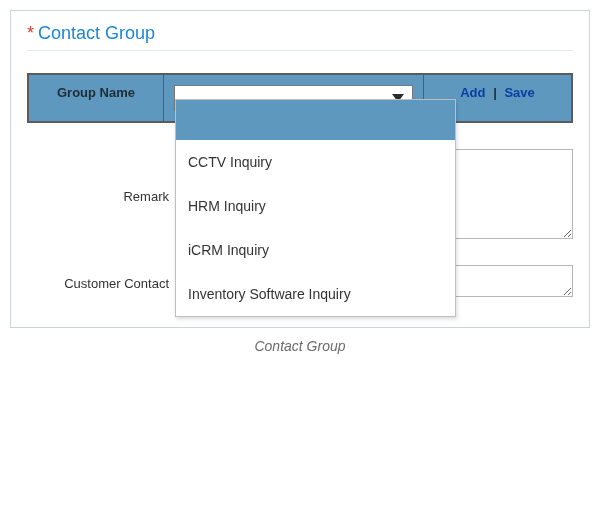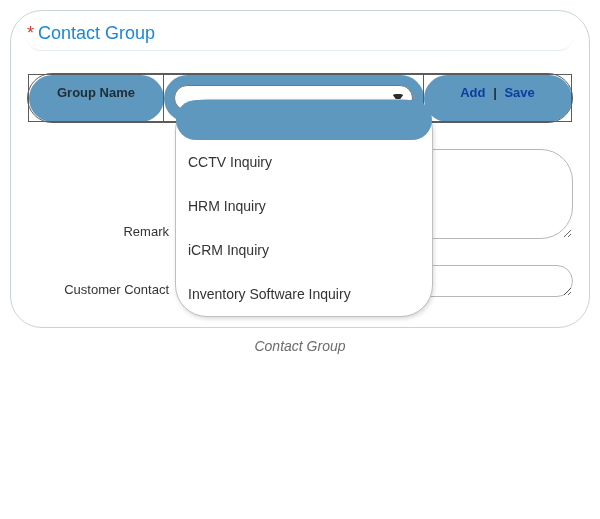--- a/index.html
+++ b/index.html
@@ -1,15 +1,15 @@
 <!DOCTYPE html>
 <html><head>
 <meta charset="utf-8">
 <style>
-  * { box-sizing: border-box; border-radius: 32px; }
+  * { box-sizing: border-box; }
   body {
     margin: 0;
     padding: 10px;
     font-family: Verdana, Arial, sans-serif;
     font-size: 13px;
     color: #333;
     background: #fff;
   }
   .outer {
     width: 580px;
@@ -83,41 +83,41 @@
     width: 0; height: 0;
     border-left: 6px solid transparent;
     border-right: 6px solid transparent;
     border-top: 8px solid #2d2d2d;
   }
   
   .dd {
     position: absolute;
     left: 164px;   
     top: 88px;
-    width: 258px;
+    width: 281px;
     background: #fff;
     border: 1px solid #bfbfbf;
     box-shadow: 1px 2px 4px rgba(0,0,0,.15);
     z-index: 10;
   }
   .dd .opt {
     padding: 14px 12px;
     font-size: 14px;
     color: #333;
     cursor: pointer;
     white-space: nowrap;
   }
   .dd .opt.selected {
     background: #5f98bf;
     min-height: 40px;
   }
   
   .remark-row {
     display: flex;
-    align-items: flex-end;
+    align-items: center;
     margin-top: 26px;
   }
   .remark-row label {
     width: 150px;
     text-align: right;
     padding-right: 8px;
     padding-top: 4px;
     color: #333;
   }
   .remark-row textarea {

